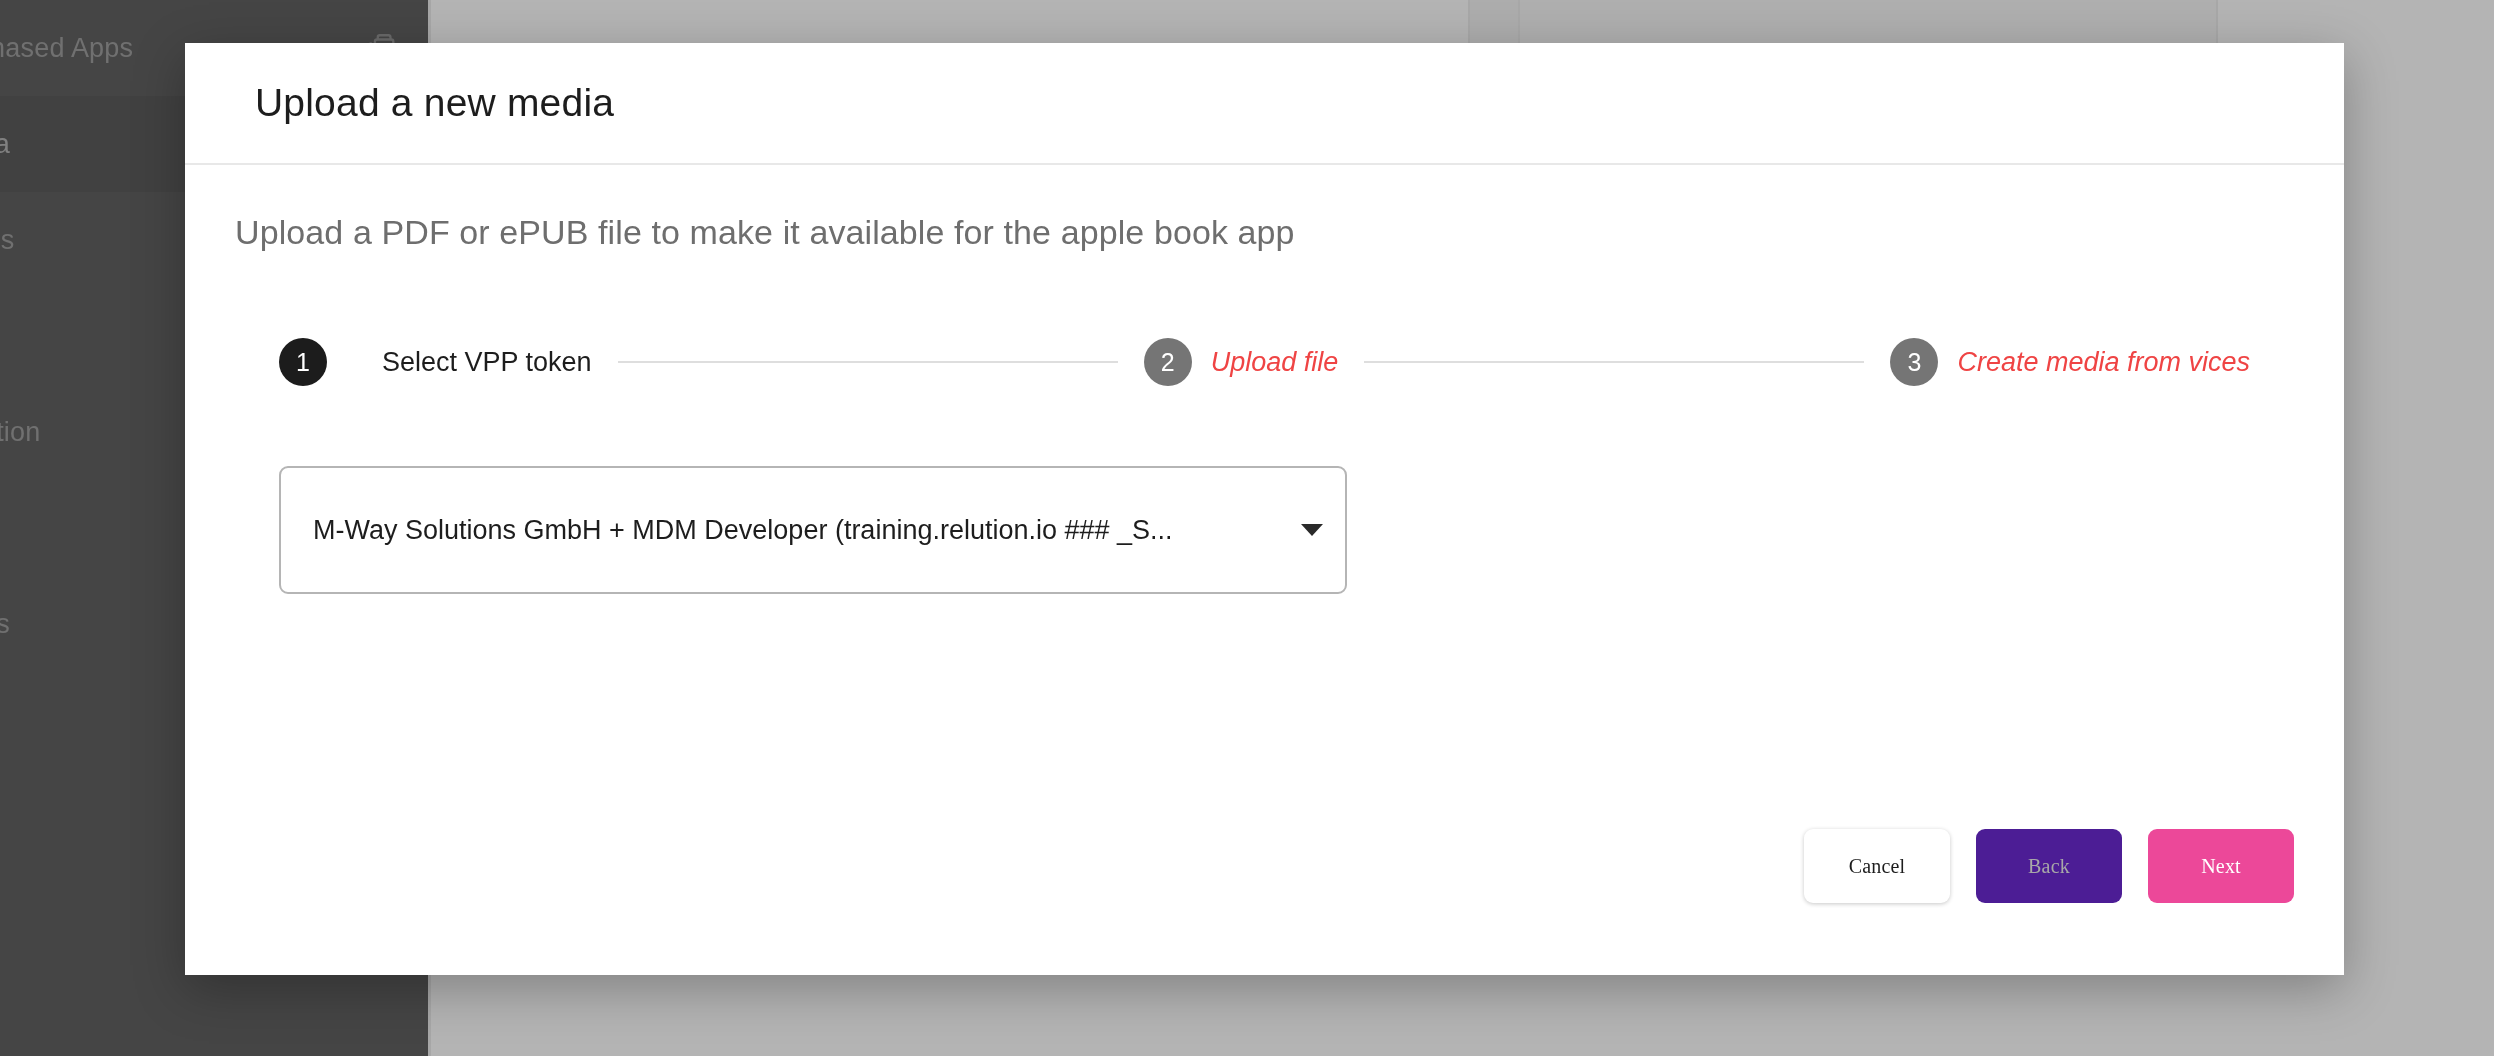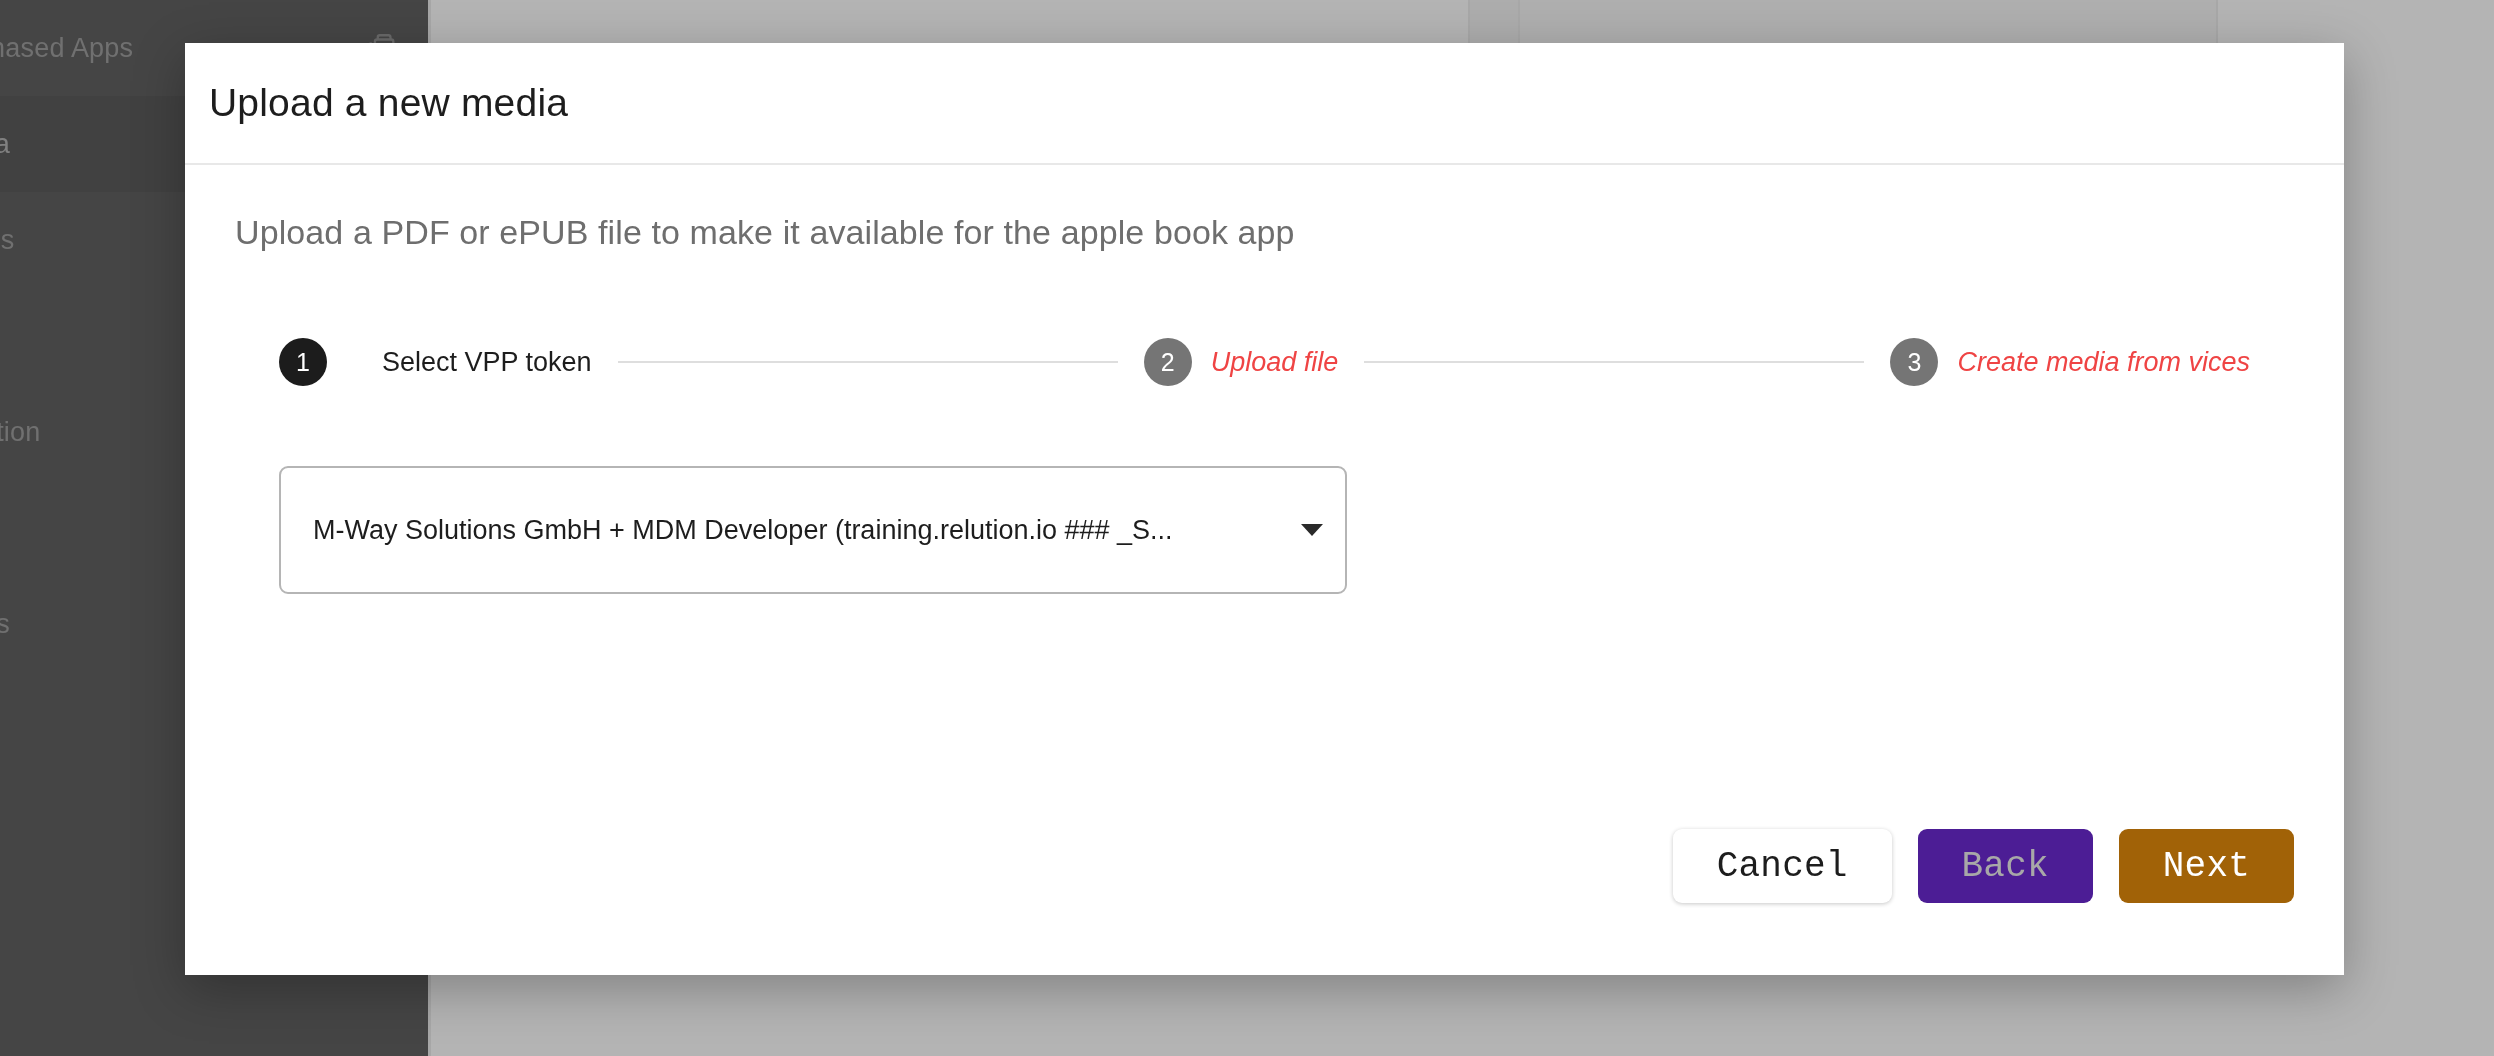--- a/index.html
+++ b/index.html
@@ -127,21 +127,21 @@
     display: flex;
     flex-direction: column;
     z-index: 20;
   }
 
   .modal-header {
     height: 122px;
     flex-shrink: 0;
     display: flex;
     align-items: center;
-    padding: 0 24px;
+    padding: 0 70px;
     border-bottom: 2px solid #e8e8e8;
   }
   .modal-title {
     font-size: 39px;
     color: #1d1d1d;
     font-weight: 400;
     letter-spacing: 0.2px;
   }
 
   .modal-body {
@@ -241,42 +241,42 @@
     right: 50px;
     bottom: 72px;
     display: flex;
     align-items: center;
     gap: 26px;
   }
   .btn {
     height: 74px;
     min-width: 146px;
     border-radius: 9px;
-    font-size: 36px;
-    font-family: Liberation Mono, monospace;
+    font-size: 20px;
+    font-family: Liberation Serif, serif;
     display: flex;
     align-items: center;
     justify-content: center;
     padding: 0 44px;
     border: none;
     cursor: pointer;
     letter-spacing: 0.2px;
   }
   .btn-cancel {
     background: #ffffff;
     color: #1d1d1d;
     box-shadow: 0 1px 4px rgba(0,0,0,0.22);
   }
   .btn-back {
     background: #4c1d95;
     color: #a8a8a8;
     cursor: default;
   }
   .btn-next {
-    background: #a16207;
+    background: #ec4899;
     color: #ffffff;
   }
 </style>
 </head>
 <body>
 
 <div id="app-background">
 
   <nav id="sidebar">
     <div class="side-row">

